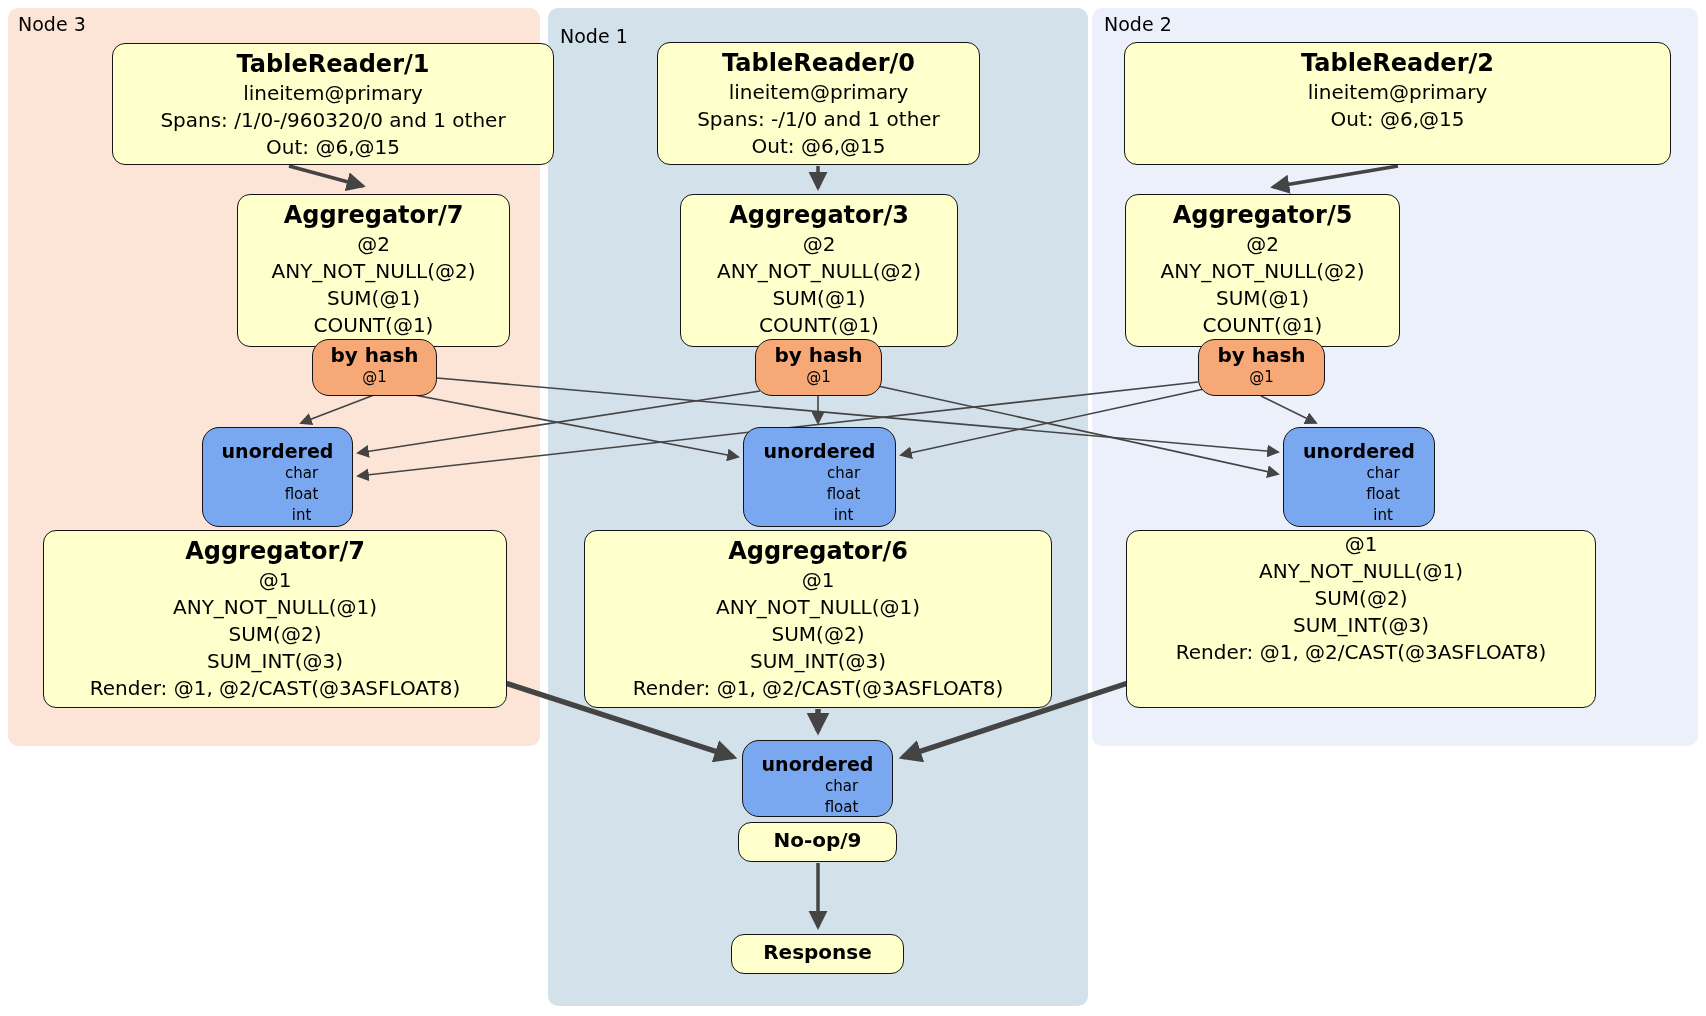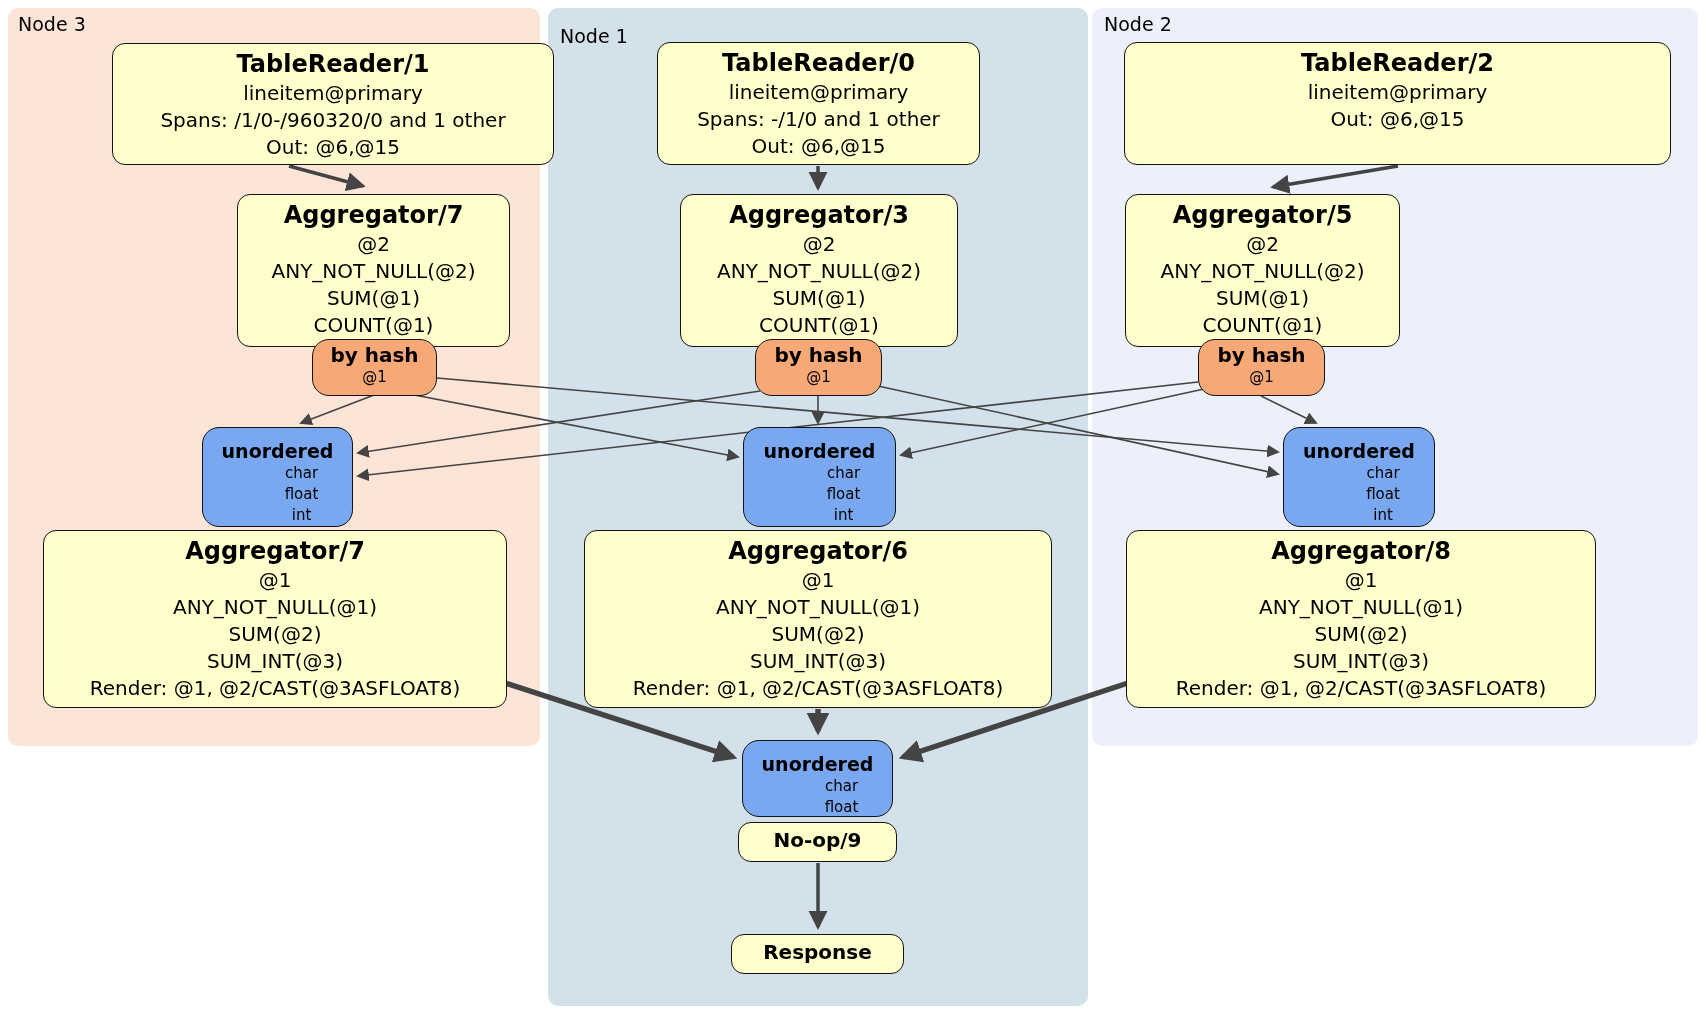--- a/index.html
+++ b/index.html
@@ -123,21 +123,20 @@
   </div>
   <div class="box proc" style="left:584px;top:530px;width:468px;height:178px;">
     <div class="ptitle">Aggregator/6</div>
     <div class="pline">@1</div>
     <div class="pline">ANY_NOT_NULL(@1)</div>
     <div class="pline">SUM(@2)</div>
     <div class="pline">SUM_INT(@3)</div>
     <div class="pline">Render: @1, @2/CAST(@3ASFLOAT8)</div>
   </div>
   <div class="box proc" style="left:1126px;top:530px;width:470px;height:178px;">
-    <div class="ptitle">Aggregator/8</div>
     <div class="pline">@1</div>
     <div class="pline">ANY_NOT_NULL(@1)</div>
     <div class="pline">SUM(@2)</div>
     <div class="pline">SUM_INT(@3)</div>
     <div class="pline">Render: @1, @2/CAST(@3ASFLOAT8)</div>
   </div>
 
   <div class="box router" style="left:312px;top:339px;width:125px;height:57px;">
     <div class="rtitle">by hash</div>
     <div class="rline">@1</div>

